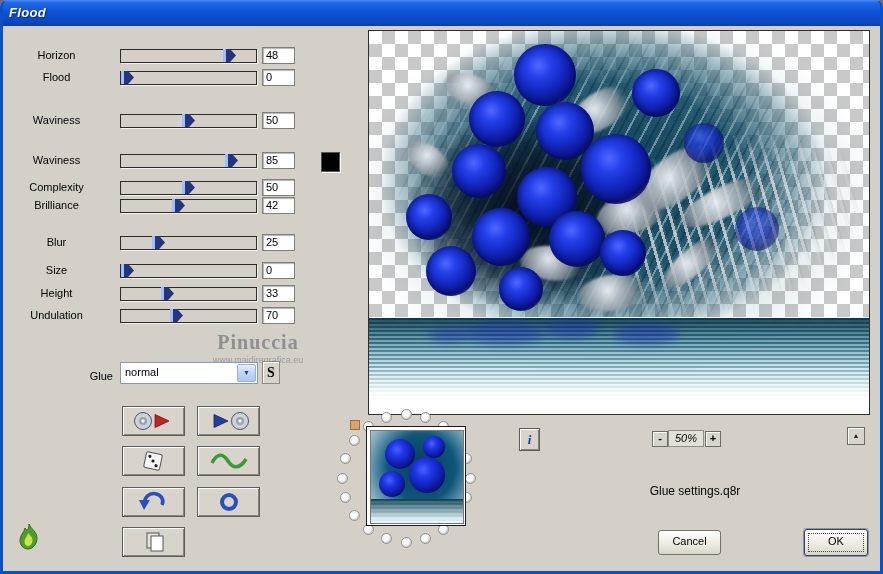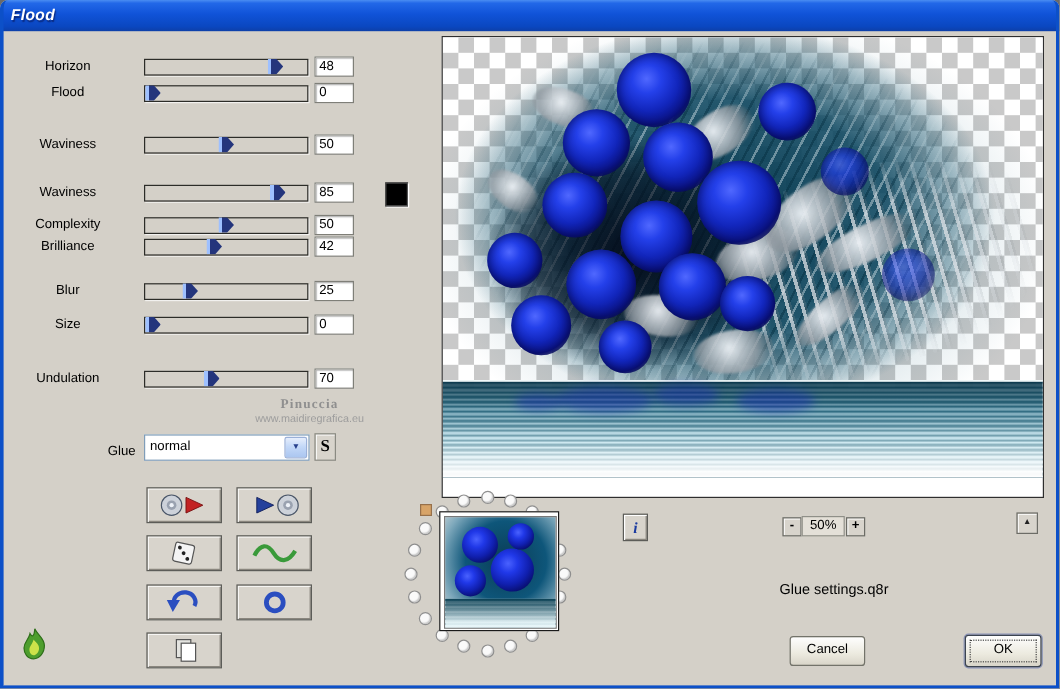--- a/index.html
+++ b/index.html
@@ -23,21 +23,21 @@
     background:linear-gradient(90deg,#9ec0ff 0 3px,#24357c 3px);
     clip-path:polygon(0 0,55% 0,100% 50%,55% 100%,0 100%);}
   .vbox{position:absolute;left:262px;top:-1px;width:28px;height:15px;background:#fff;
     border:1px solid #7f7f78;box-shadow:inset 1px 1px 1px rgba(0,0,0,.3);
     line-height:15px;padding-left:3px;}
   
   .swatch{position:absolute;left:321px;top:152px;width:17px;height:18px;background:#000;
     border:1px solid #555;box-shadow:1px 1px 0 #fff;}
   
   .wmark{position:absolute;left:178px;top:331px;width:160px;text-align:center;color:#8f8f8f;}
-  .wname{font-family:"Liberation Serif",serif;font-weight:bold;font-size:11px;letter-spacing:1px;}
+  .wname{font-family:"Liberation Serif",serif;font-weight:bold;font-size:20px;letter-spacing:1px;}
   .wurl{font-size:9px;color:#9d9d9d;margin-top:1px;}
   
   .glabel{position:absolute;left:0;top:366px;width:113px;text-align:right;line-height:20px;}
   .dropdown{position:absolute;left:120px;top:362px;width:136px;height:20px;background:#fff;
     border:1px solid #7f9db9;}
   .dd-value{position:absolute;left:4px;top:0;line-height:18px;}
   .dd-btn{position:absolute;right:1px;top:1px;bottom:1px;width:17px;text-align:center;
     background:linear-gradient(180deg,#e6eefc,#c3d8f8 45%,#abc6f0);border:1px solid #9ab0d8;
     border-radius:2px;color:#27408b;font-size:7px;line-height:16px;}
   .s-btn{position:absolute;left:262px;top:361px;width:16px;height:21px;text-align:center;
@@ -102,21 +102,21 @@
   .info-btn{position:absolute;left:519px;top:428px;width:19px;height:21px;background:#d8d4cc;
     border:1px solid #5c5c58;box-shadow:inset 1px 1px 0 #fff,inset -1px -1px 0 #8a867e;
     text-align:center;line-height:21px;font-family:"Liberation Serif",serif;font-style:italic;
     font-weight:bold;font-size:13px;color:#1a3aa0;cursor:pointer;}
   .zoom-minus,.zoom-plus{position:absolute;top:431px;width:14px;height:14px;background:#d8d4cc;
     border:1px solid #6c6c66;box-shadow:inset 1px 1px 0 #fff;text-align:center;line-height:12px;
     font-weight:bold;cursor:pointer;}
   .zoom-minus{left:652px;}
   .zoom-plus{left:705px;}
   .zoom-level{position:absolute;left:668px;top:430px;width:34px;height:15px;border:1px solid #8f8f88;
-    text-align:center;line-height:15px;background:#e4e0d8;cursor:pointer;}
+    text-align:center;line-height:15px;background:#e4e0d8;cursor:pointer;font-style:italic;}
   .scroll-up{position:absolute;left:847px;top:427px;width:16px;height:16px;background:#d8d4cc;
     border:1px solid #6c6c66;box-shadow:inset 1px 1px 0 #fff;text-align:center;line-height:15px;
     font-size:7px;color:#222;cursor:pointer;}
   .status{position:absolute;left:610px;top:484px;width:170px;text-align:center;font-size:12px;}
   .btn{position:absolute;height:23px;background:linear-gradient(180deg,#fefefe,#eceadf 60%,#d9d5c9);
     border:1px solid #73736a;border-radius:3px;text-align:center;line-height:21px;cursor:pointer;}
   .cancel{left:658px;top:530px;width:61px;}
   .ok{left:804px;top:529px;width:62px;height:25px;line-height:23px;border:1px solid #3c4450;
     box-shadow:0 0 0 1px #8892b8;outline:1px dotted #444;outline-offset:-5px;}
   .flame{position:absolute;left:16px;top:523px;}
@@ -177,20 +177,27 @@
         <div class="thumb" style="left: 31px;"></div>
       </div>
     <div class="vbox">25</div>
   </div>
   <div class="srow" style="top:263px">
     <span class="slabel">Size</span>
     <div class="track">
         <div class="thumb" style="left: 0px;"></div>
       </div>
     <div class="vbox">0</div>
+  </div>
+  <div class="srow" style="top:286px">
+    <span class="slabel">Height</span>
+    <div class="track">
+        <div class="thumb" style="left: 40px;"></div>
+      </div>
+    <div class="vbox">33</div>
   </div>
   <div class="srow" style="top:308px">
     <span class="slabel">Undulation</span>
     <div class="track">
         <div class="thumb" style="left: 49px;"></div>
       </div>
     <div class="vbox">70</div>
   </div>
 
   <div class="swatch"></div>

